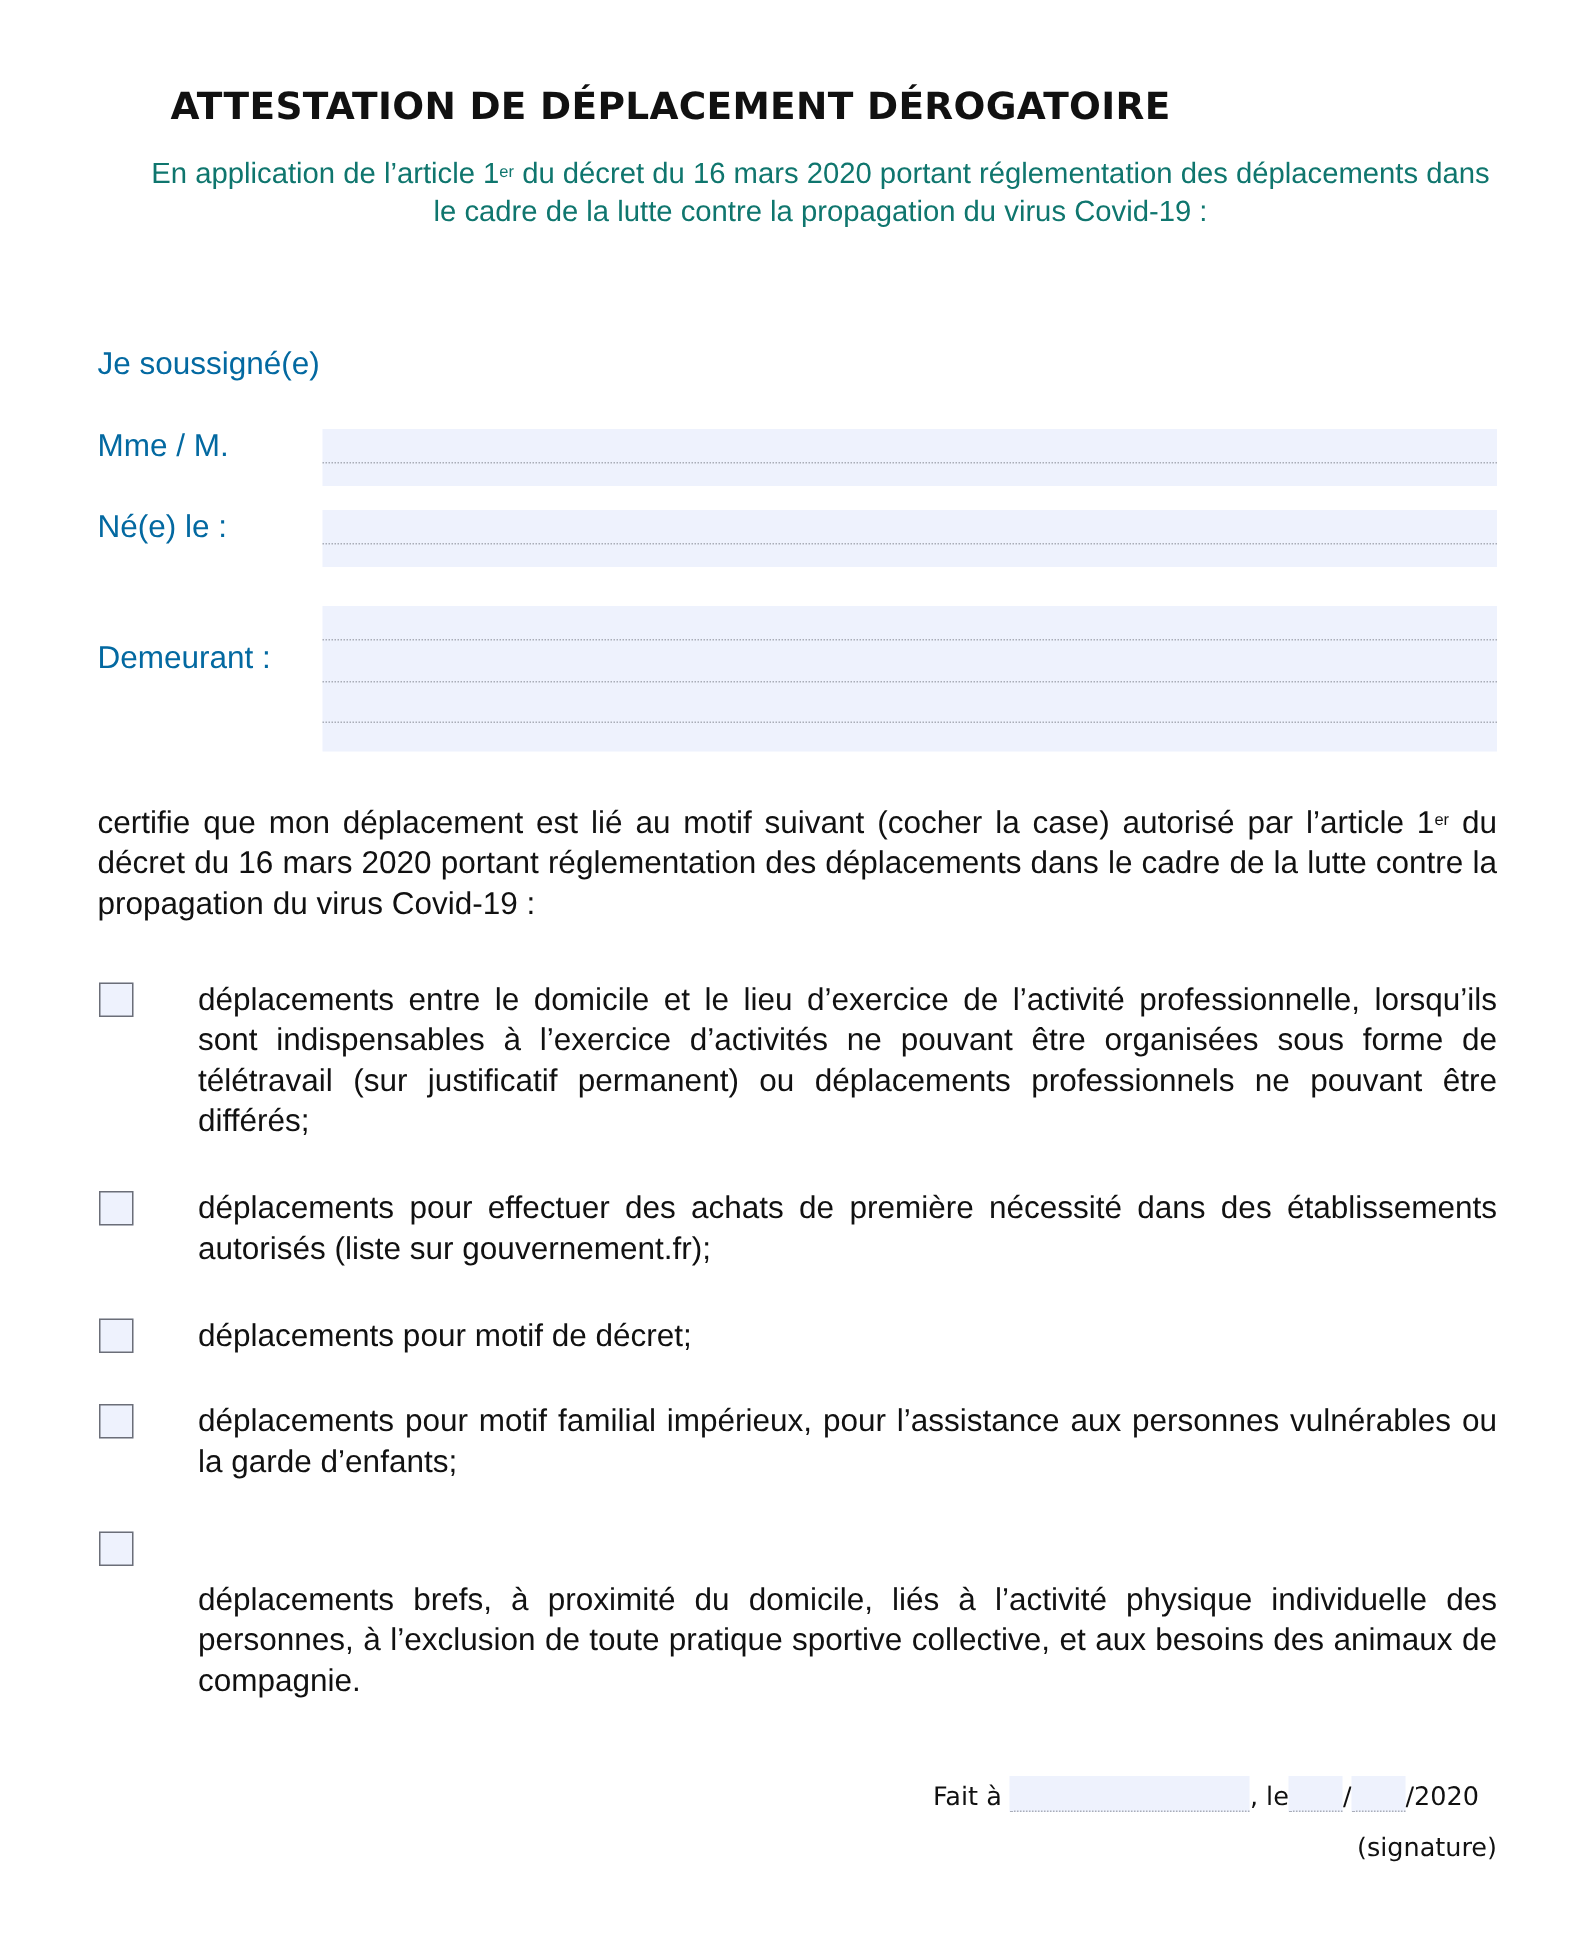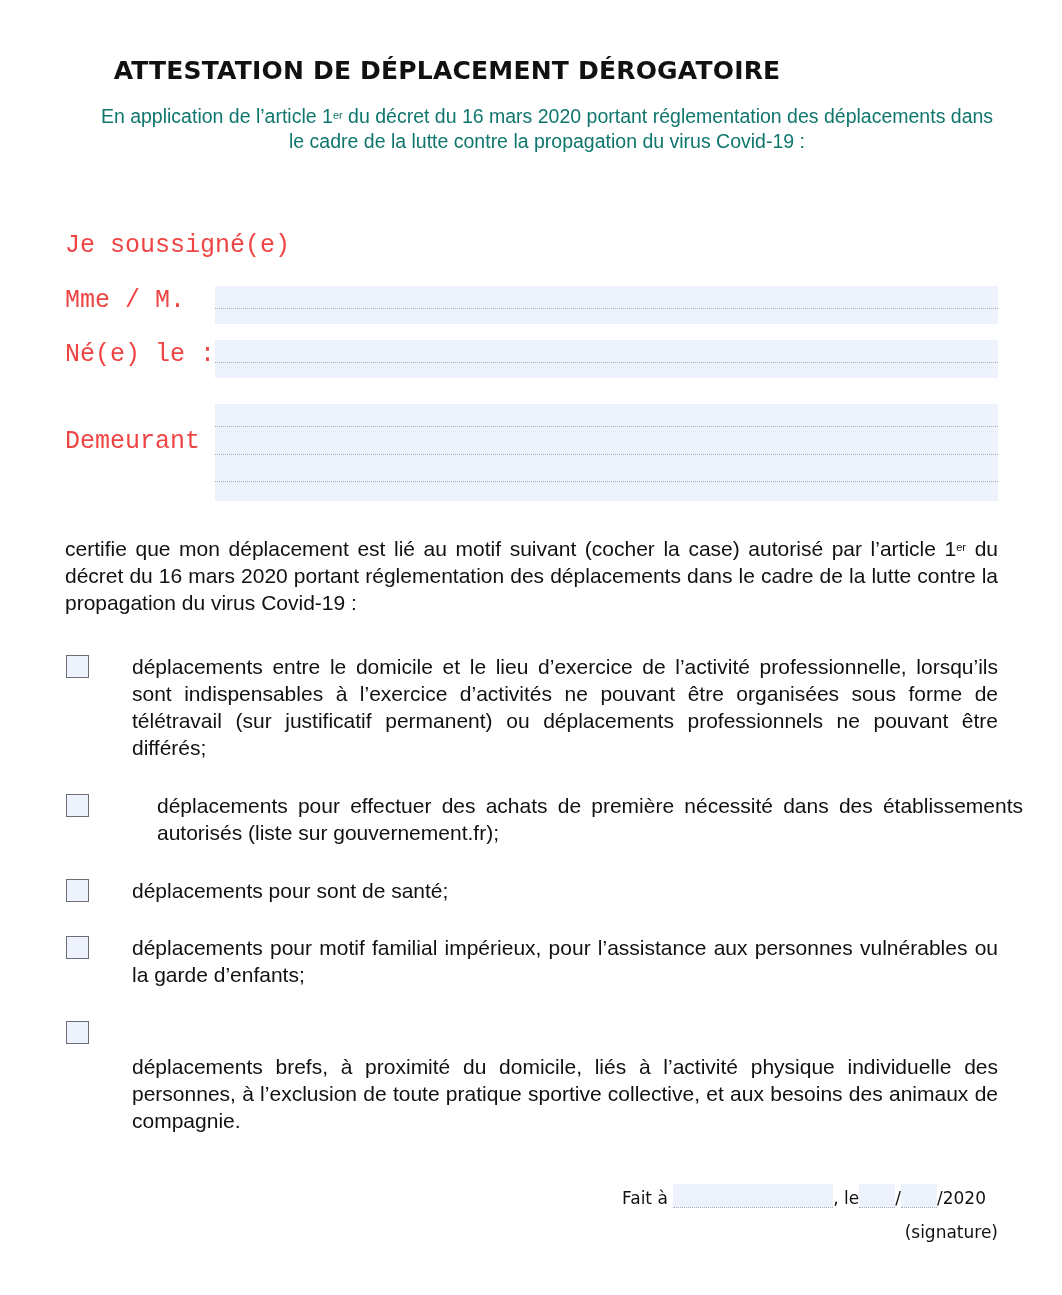--- a/index.html
+++ b/index.html
@@ -1,20 +1,20 @@
 <!DOCTYPE html>
 <html><head>
 <meta charset="utf-8">
 <style>
   html, body { margin:0; padding:0; background:#ffffff; }
   body { width:1062px; height:1295px; position:relative; color:#111; font-family:"Liberation Sans", sans-serif; overflow:hidden; }
   .title { position:absolute; top:56px; left:0; width:894px; text-align:center; font-family:"DejaVu Sans", sans-serif; font-weight:bold; font-size:25px; letter-spacing:0.2px; color:#111; }
   .subtitle { position:absolute; top:104px; left:96px; width:902px; text-align:center; font-size:19.5px; line-height:25px; color:#0f766e; }
   sup { font-size:11px; vertical-align:top; position:relative; top:-1px; }
-  .label { position:absolute; left:65px; font-family:Liberation Mono, monospace; font-size:25px; color:#ef4444; }
+  .label { position:absolute; left:65px; font-family:Liberation Sans, sans-serif; font-size:21px; color:#0369a1; }
   .field { position:absolute; left:215px; width:783px; background:#eef2fd; }
   .dots { position:absolute; left:0; right:0; border-bottom:1.5px dotted #a9adb8; }
   .para { position:absolute; left:65px; width:933px; font-size:21px; line-height:27px; text-align:justify; color:#111; }
   .cb { position:absolute; left:66px; width:23px; height:23px; background:#eef2fd; border:1.5px solid #6b6e78; box-sizing:border-box; cursor:pointer; }
   .item { position:absolute; left:132px; width:866px; font-size:21px; line-height:27px; text-align:justify; color:#111; }
   .footer { position:absolute; top:1187px; right:76px; font-family:"DejaVu Sans", sans-serif; font-size:17px; color:#111; white-space:nowrap; }
   .fbox { display:inline-block; background:#eef2fd; height:24px; vertical-align:middle; position:relative; top:-3px; border-bottom:1.5px dotted #a9adb8; box-sizing:border-box; }
   .sig { position:absolute; top:1222px; right:64px; font-family:"DejaVu Sans", sans-serif; font-size:17px; color:#111; }
 </style>
 </head>
@@ -44,24 +44,24 @@
   <div class="dots" style="top:50px;"><span></span></div>
   <div class="dots" style="top:77px;"><span></span></div>
 </div>
 
 <div class="para" style="top:535px;"><span>certifie que mon déplacement est lié au motif suivant (cocher la case) autorisé par l’article 1</span><sup>er</sup><span> du décret du 16 mars 2020 portant réglementation des déplacements dans le cadre de la lutte contre la propagation du virus Covid-19  :</span></div>
 
 <div class="cb" style="top:655px;"></div>
 <div class="item" style="top:653px;">déplacements entre le domicile et le lieu d’exercice de l’activité professionnelle, lorsqu’ils sont indispensables à l’exercice d’activités ne pouvant être organisées sous forme de télétravail (sur justificatif permanent) ou déplacements professionnels ne pouvant être différés;</div>
 
 <div class="cb" style="top:794px;"></div>
-<div class="item" style="top:792px;margin-left:25px;">déplacements pour effectuer des achats de première nécessité dans des établissements autorisés (liste sur gouvernement.fr);</div>
+<div class="item" style="top:792px;">déplacements pour effectuer des achats de première nécessité dans des établissements autorisés (liste sur gouvernement.fr);</div>
 
 <div class="cb" style="top:879px;"></div>
-<div class="item" style="top:877px;">déplacements pour sont de santé;</div>
+<div class="item" style="top:877px;">déplacements pour motif de décret;</div>
 
 <div class="cb" style="top:936px;"></div>
 <div class="item" style="top:934px;">déplacements pour motif familial impérieux, pour l’assistance aux personnes vulnérables ou la garde d’enfants;</div>
 
 <div class="cb" style="top:1021px;"></div>
 <div class="item" style="top:1019px;margin-top:34px;">déplacements brefs, à proximité du domicile, liés à l’activité physique individuelle des personnes, à l’exclusion de toute pratique sportive collective, et aux besoins des animaux de compagnie.</div>
 
 <div class="footer">
   <span>Fait à</span>
   <span class="fbox" style="width:160px;"><span></span></span><span>, le</span><span class="fbox" style="width:36px;"><span></span></span><span>/</span><span class="fbox" style="width:36px;"><span></span></span><span>/2020</span>

